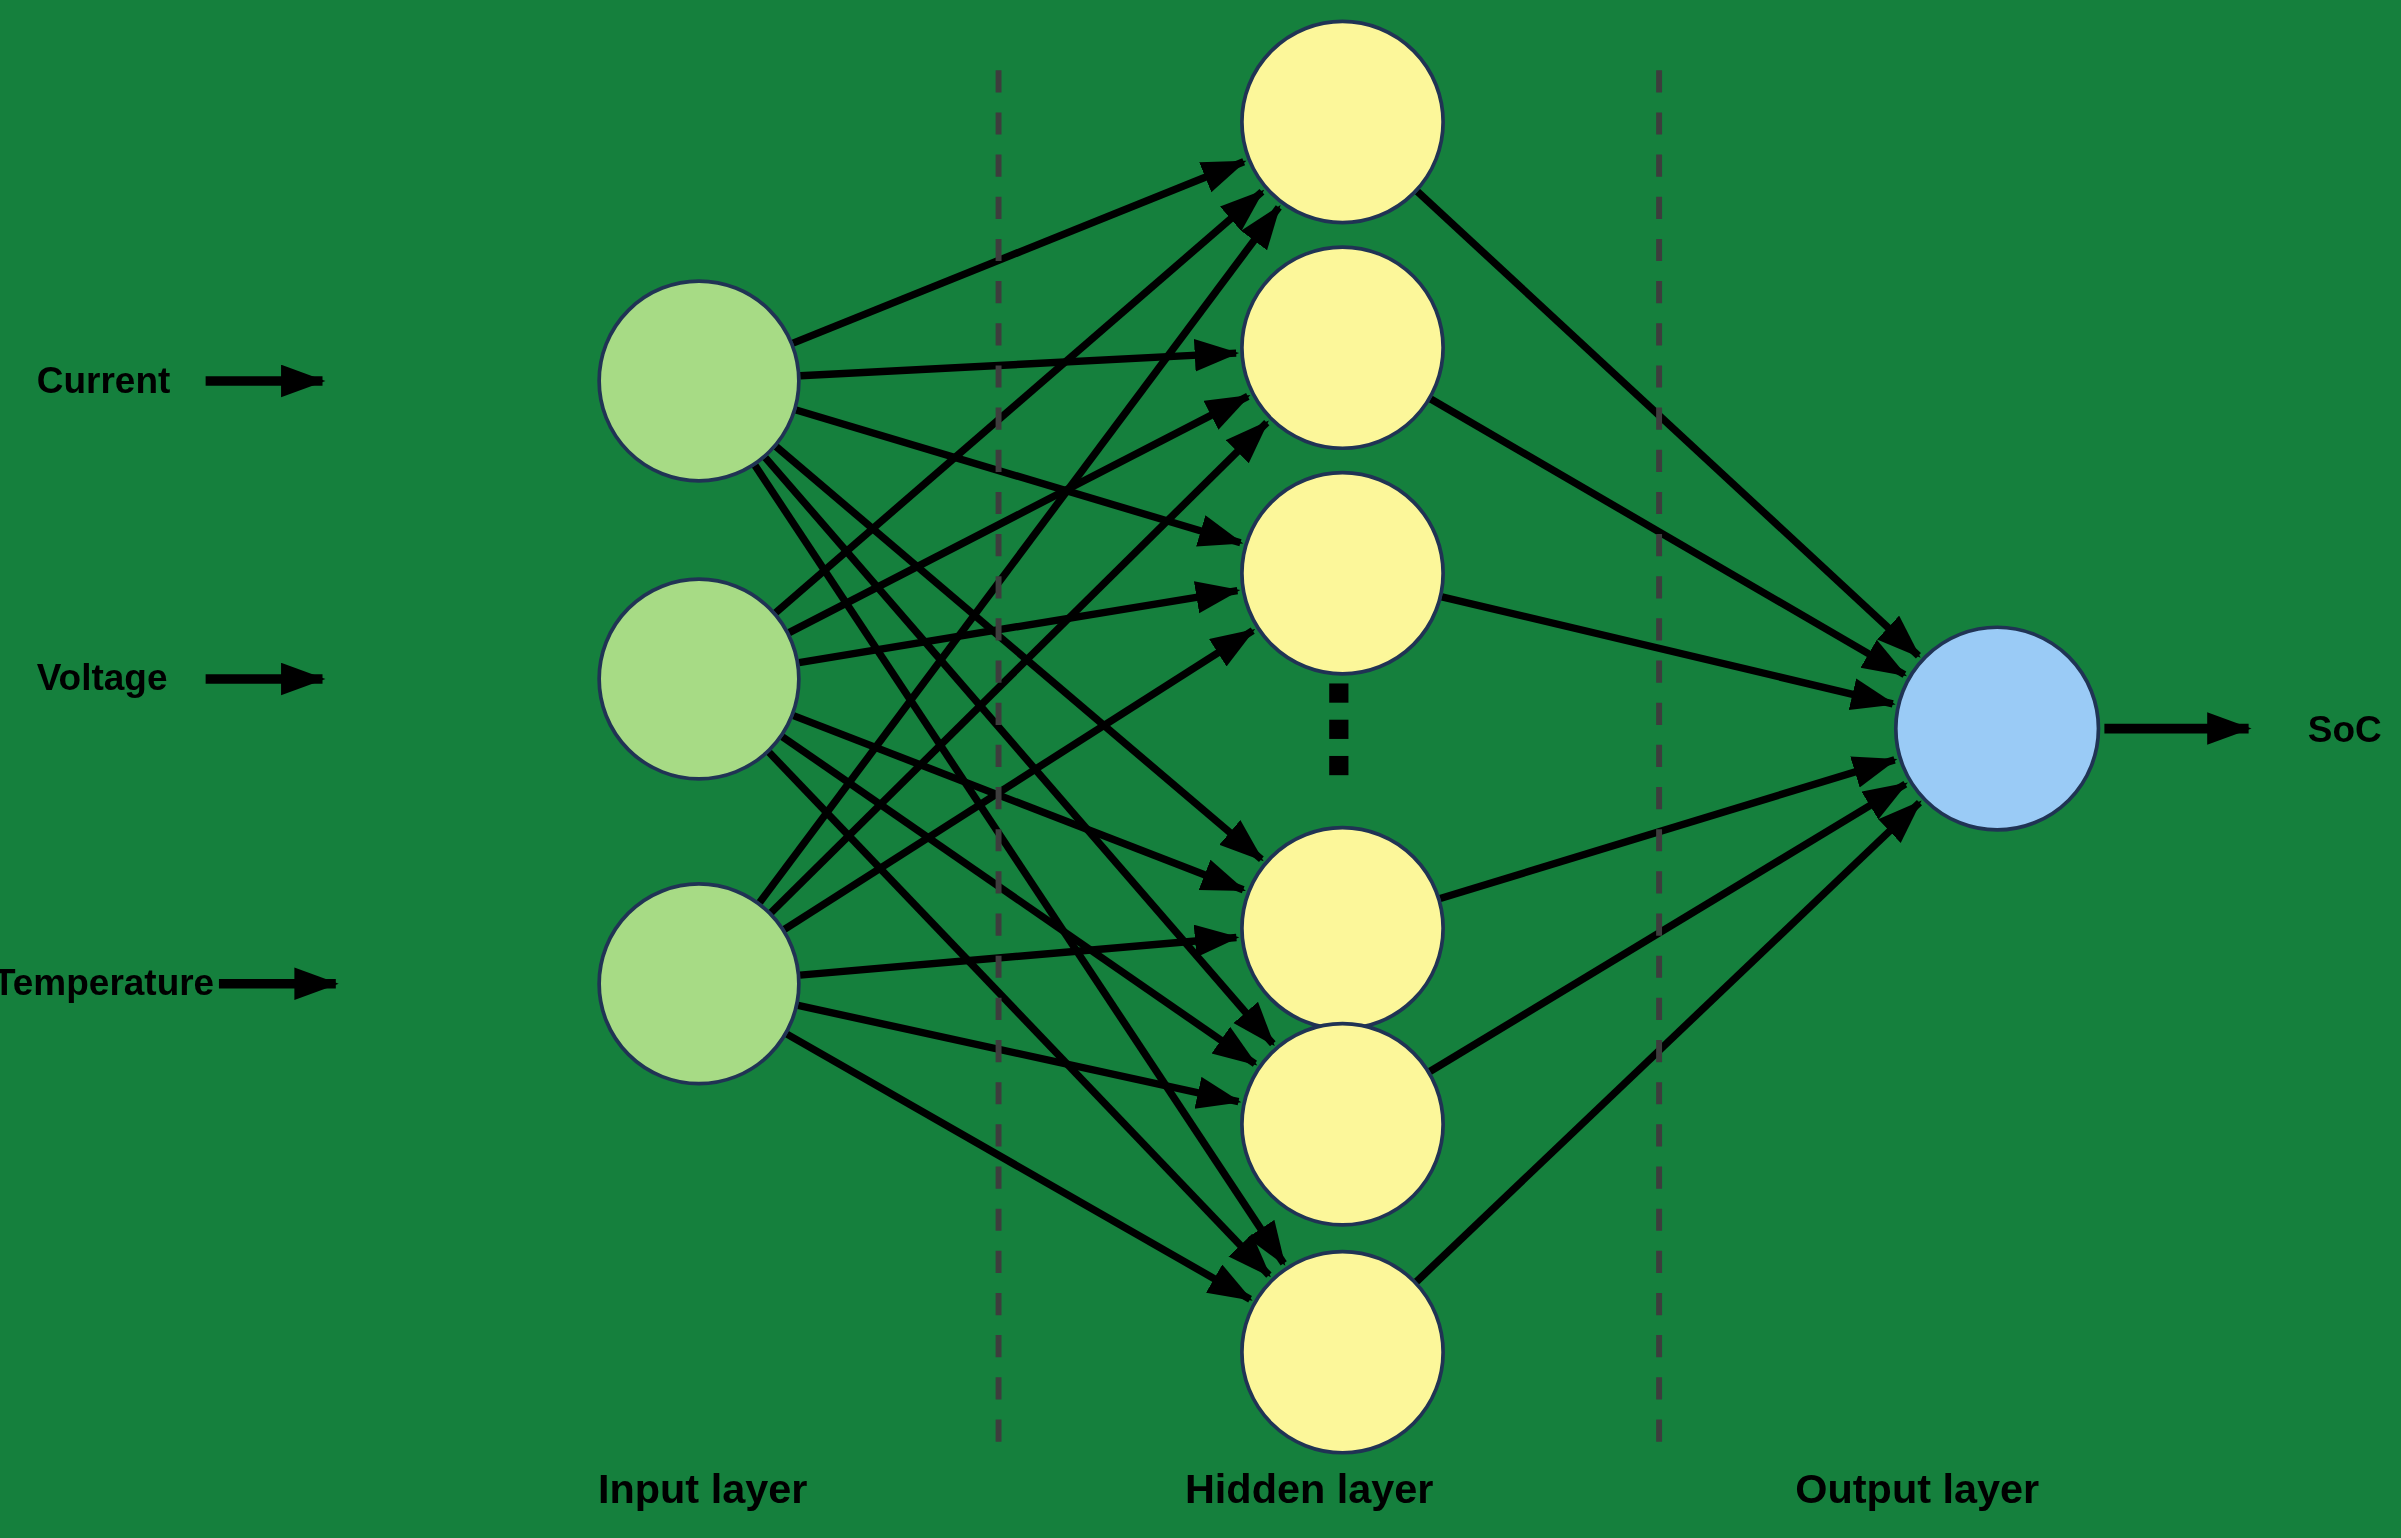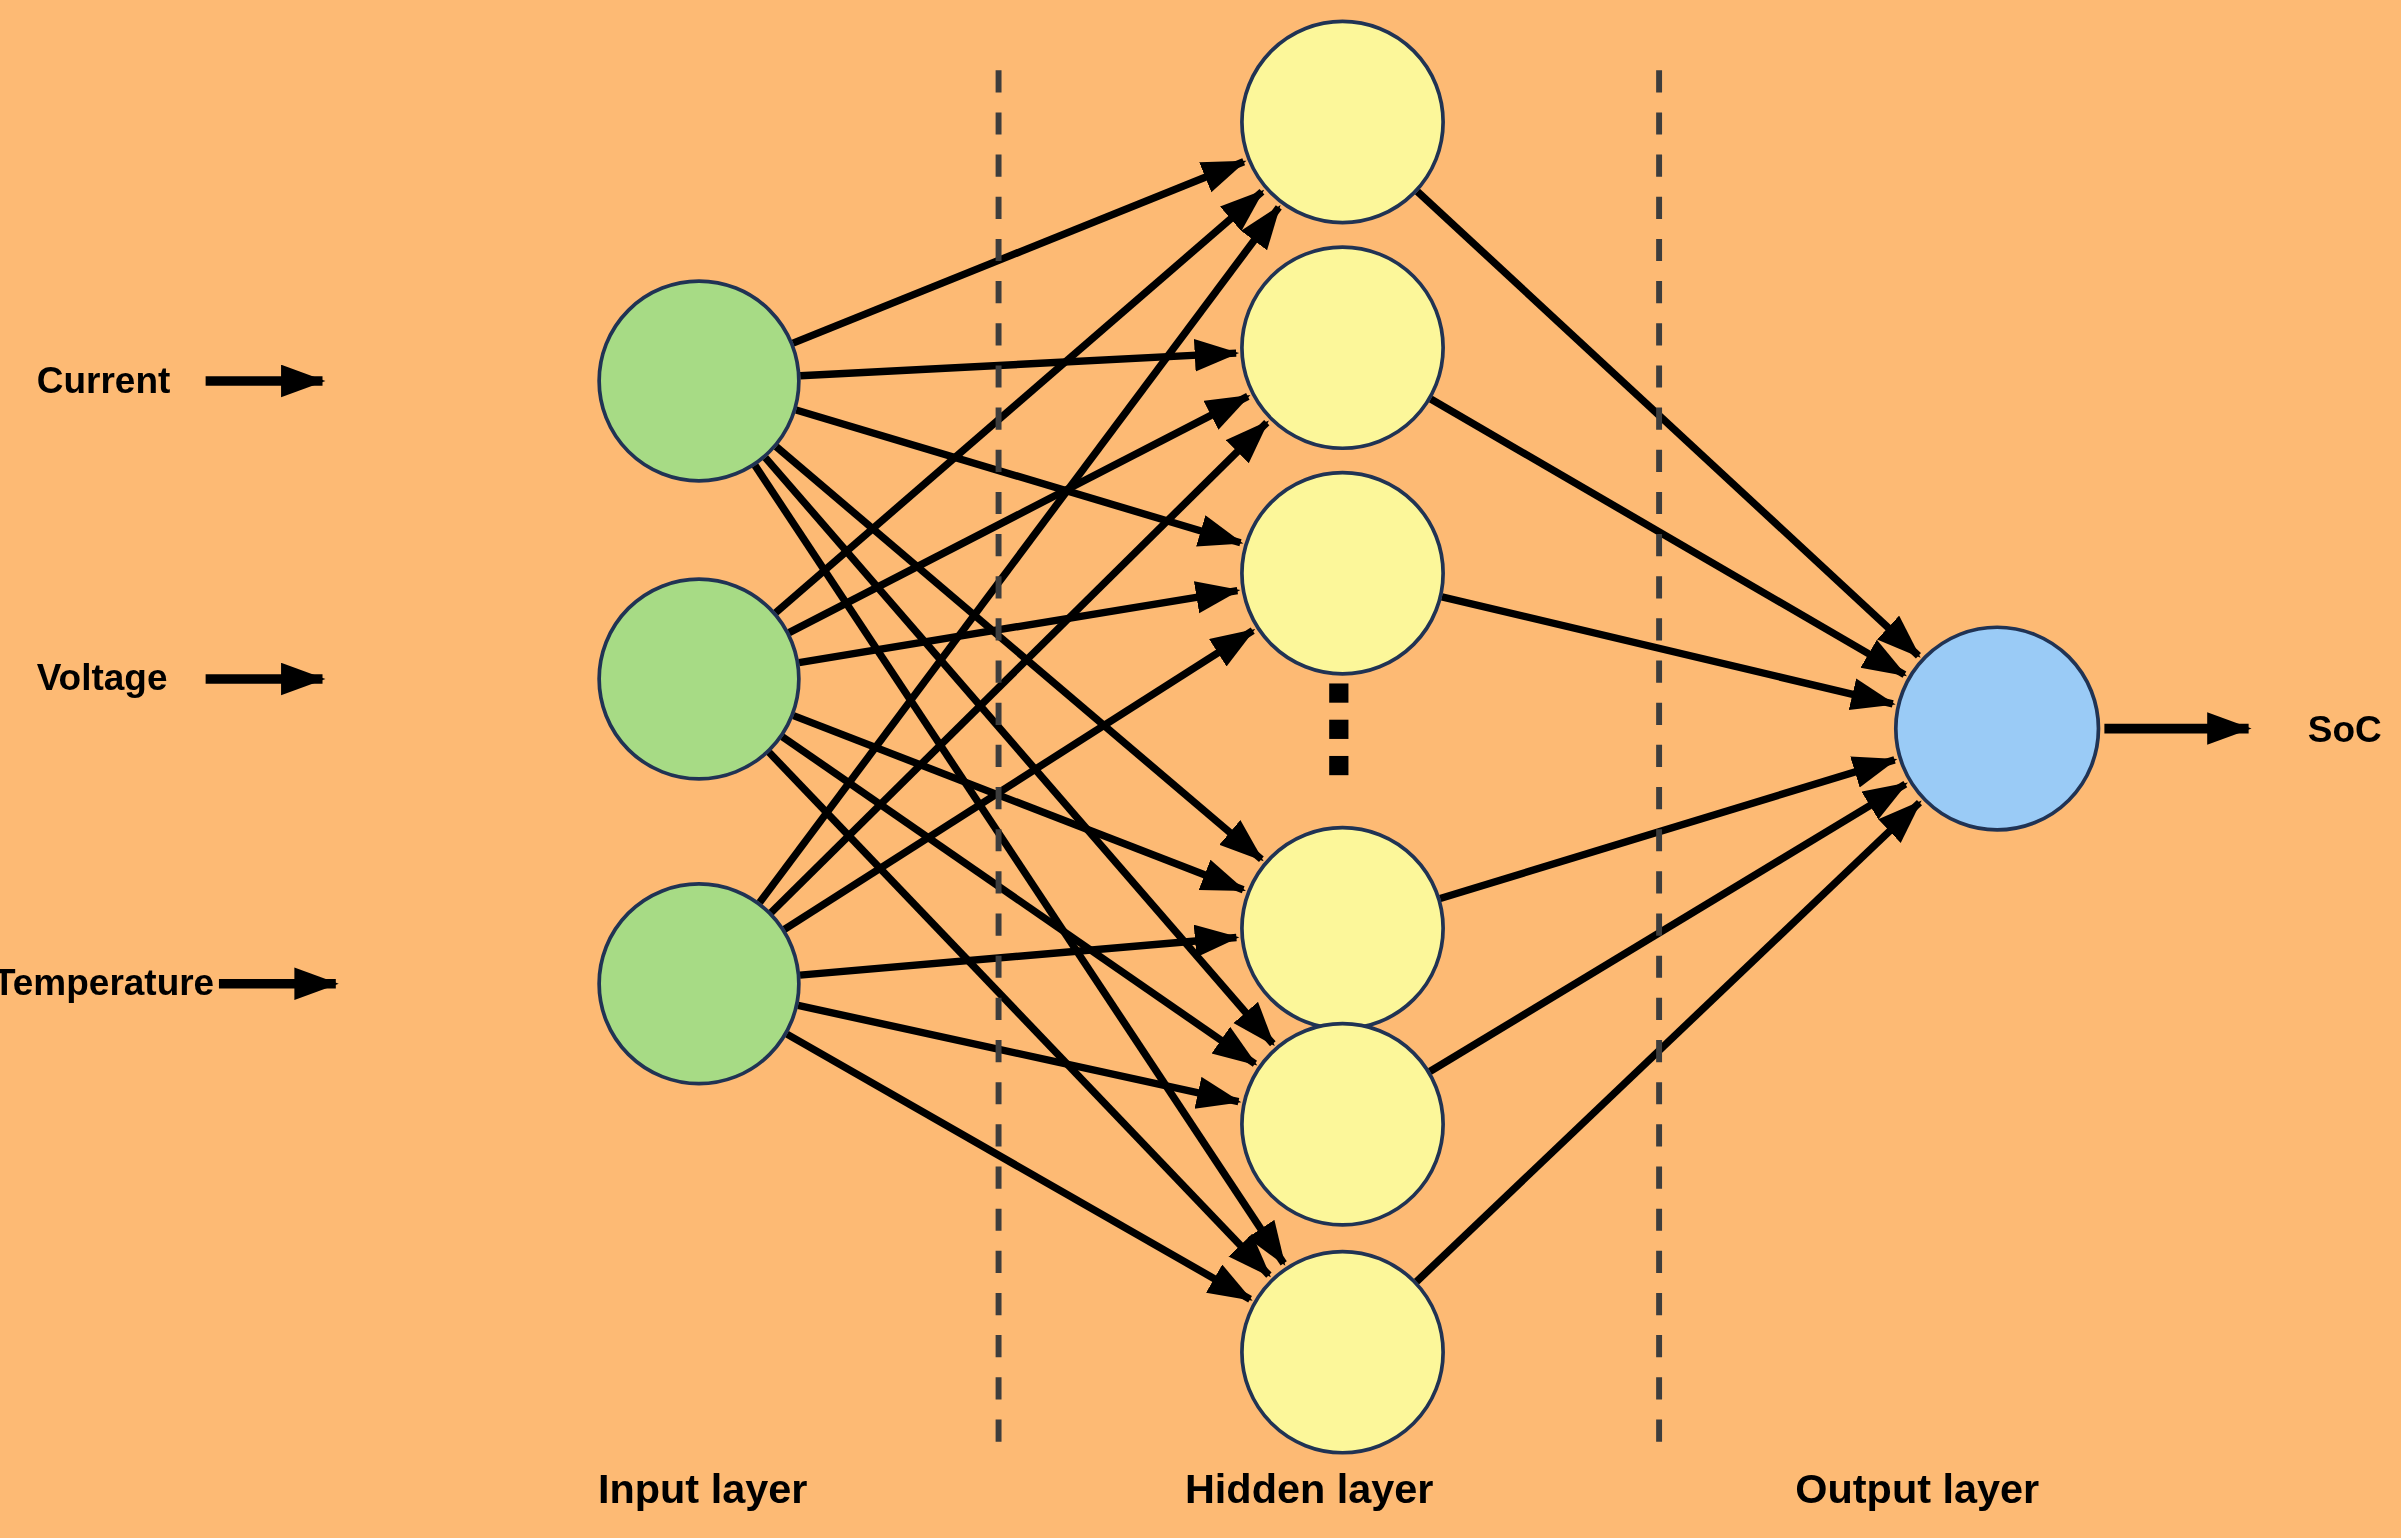--- a/index.html
+++ b/index.html
@@ -4,21 +4,21 @@
 <style>
   html, body {
     margin: 0;
     padding: 0;
     background: #ffffff;
   }
   .diagram-wrap {
     width: 100%;
     max-width: 2401px;
     margin: 0 auto;
-    background: #fdba74;
+    background: #15803d;
   }
   svg {
     display: block;
     width: 100%;
     height: auto;
     font-family: "Liberation Sans", sans-serif;
   }
   .side-label {
     font-size: 50px;
     font-weight: 600;

